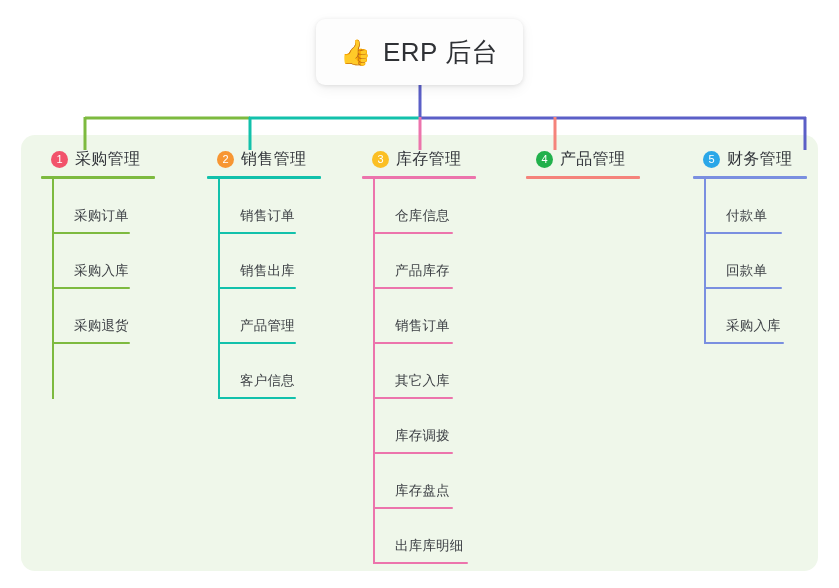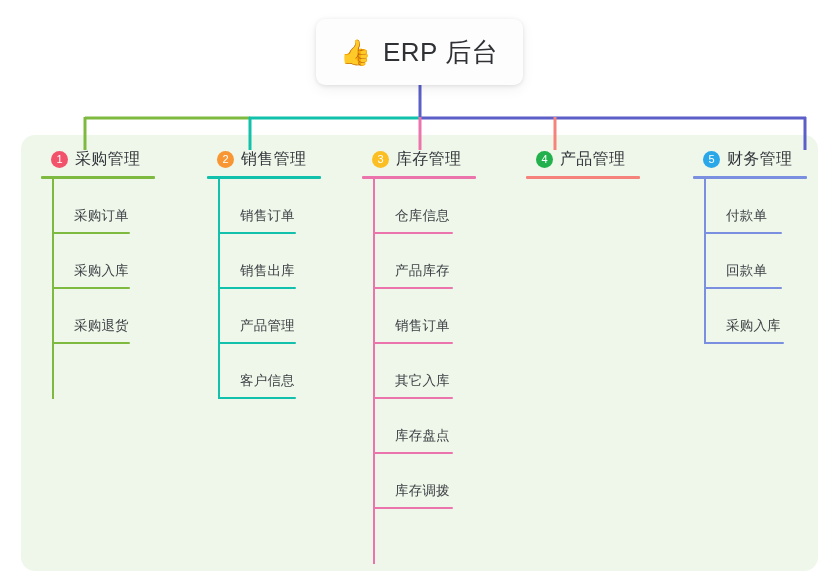--- a/index.html
+++ b/index.html
@@ -215,26 +215,30 @@
         </div>
         <div class="leaf">
           <span class="leaf-label">销售订单</span>
           <div class="leaf-rule" style="width: 80px; background: rgb(236, 116, 172);"></div>
         </div>
         <div class="leaf">
           <span class="leaf-label">其它入库</span>
           <div class="leaf-rule" style="width: 80px; background: rgb(236, 116, 172);"></div>
         </div>
         <div class="leaf">
+          <span class="leaf-label">库存调拨</span>
+          <div class="leaf-rule" style="width: 80px; background: rgb(236, 116, 172);"></div>
+        </div>
+        <div class="leaf">
           <span class="leaf-label">库存盘点</span>
           <div class="leaf-rule" style="width: 80px; background: rgb(236, 116, 172);"></div>
         </div>
         <div class="leaf">
-          <span class="leaf-label">库存调拨</span>
-          <div class="leaf-rule" style="width: 80px; background: rgb(236, 116, 172);"></div>
+          <span class="leaf-label">出库库明细</span>
+          <div class="leaf-rule" style="width: 95px; background: rgb(236, 116, 172);"></div>
         </div>
       </div>
     </div>
     <div class="column" style="left: 526px;">
       <div class="col-head">
         <span class="badge" style="background: rgb(34, 177, 76);">4</span>
         <span class="col-title">产品管理</span>
       </div>
       <div class="head-rule" style="width: 114px; background: rgb(245, 131, 123);"></div>
     </div>

